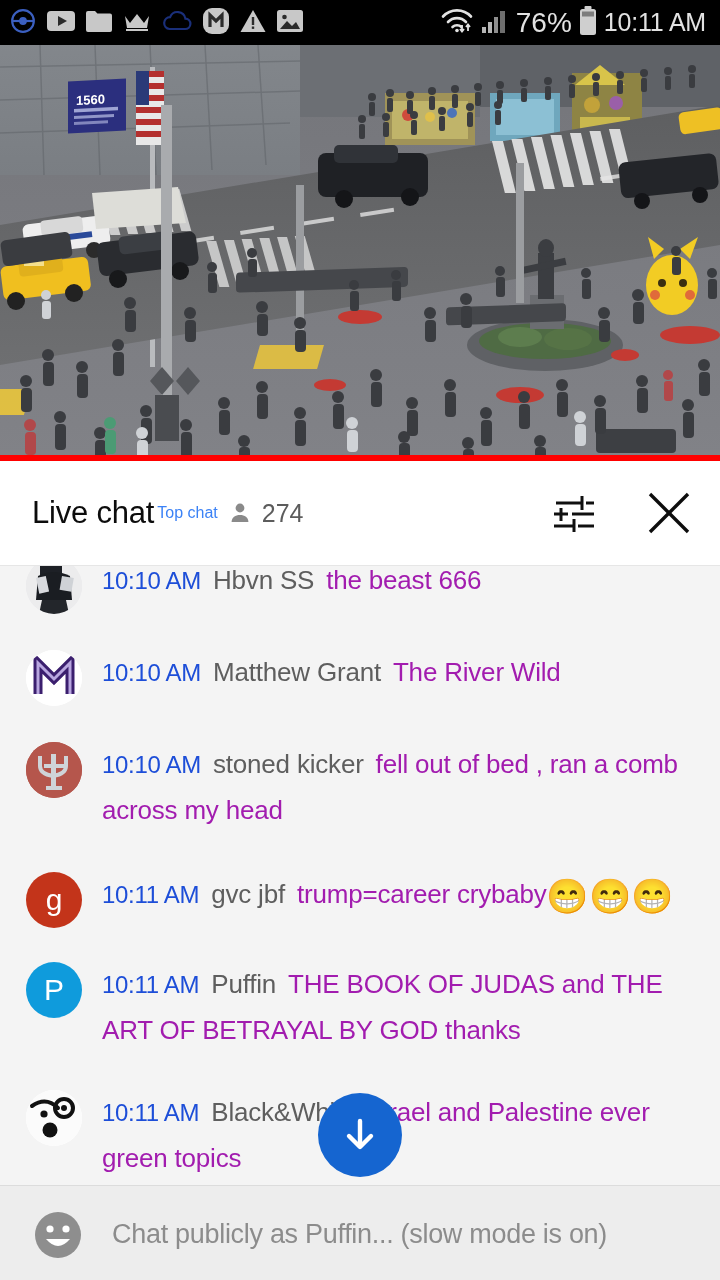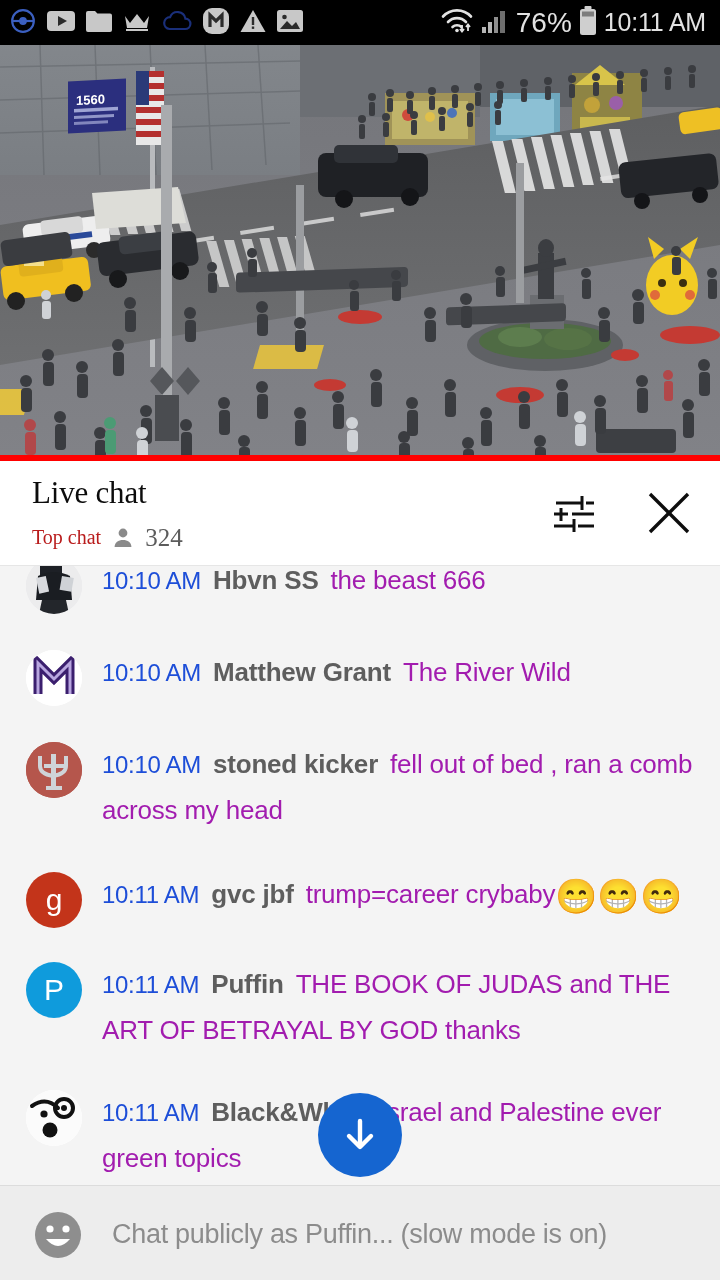--- a/index.html
+++ b/index.html
@@ -33,24 +33,24 @@
   .vid-canvas { position:absolute; inset:0; }
   .progress { width: 720px; height: 6px; background: #ff0000; }
 
   
   .chat-header {
     height: 105px; background:#fff;
     display:flex; align-items:center;
     padding: 0 24px 0 32px;
     border-bottom: 1px solid #e6e6e6;
   }
-  .ch-titles { display:flex; flex-direction:column; gap: 13px; font-family: Liberation Serif, serif; }
+  .ch-titles { display:flex; gap: 3px; }
   .ch-title { font-size: 31px; color:#0c0c0c; font-weight: 400; letter-spacing:-0.2px; }
   .ch-sub { display:flex; align-items:center; gap: 10px; }
-  .ch-subtext { font-size:20px; color:#b91c1c; }
+  .ch-subtext { font-size:16px; color:#3b82f6; }
   .ch-count { font-size:25px; color:#5c5c5c; }
   .ch-actions { margin-left:auto; display:flex; align-items:center; gap: 42px; }
   .ch-btn { width:54px; height:54px; display:flex; align-items:center; justify-content:center; cursor:pointer;}
 
   
   .chat-list {
     position: relative;
     height: 635px;
     background: #f4f4f4;
     overflow: hidden;
@@ -75,21 +75,21 @@
     margin-left: 20px;
     font-size: 0;
     line-height: 37px;
     padding-top: 8px;
   }
   .ts {
     font-size: 24px; color:#1d4ed8; letter-spacing:-0.3px;
     white-space: nowrap;
   }
   .author {
-    font-size: 26px; color:#5e5e5e; font-weight:bold;
+    font-size: 26px; color:#5e5e5e; font-weight:normal;
     margin-left: 12px; letter-spacing:-0.2px;
   }
   .text {
     font-size: 26px; color:#a21caf; margin-left: 12px; letter-spacing:-0.2px;
   }
   .emo { font-size: 34px; vertical-align:-5px; letter-spacing:0; }
 
   
   .fab {
     position:absolute; left:318px; top:1093px;
@@ -566,21 +566,21 @@
     <div class="ch-titles">
       <div class="ch-title">Live chat</div>
       <div class="ch-sub">
         <span class="ch-subtext">Top chat</span>
         <span style="display:flex;align-items:center;">
           <svg width="24" height="24" viewBox="0 0 24 24">
               <circle cx="12" cy="7" r="4.4" fill="#8a8a8a"></circle>
               <path d="M3.6 21c0-4.6 3.8-7 8.4-7s8.4 2.4 8.4 7z" fill="#8a8a8a"></path>
             </svg>
         </span>
-        <span class="ch-count">324</span>
+        <span class="ch-count">274</span>
       </div>
     </div>
     <div class="ch-actions">
       <div class="ch-btn">
         <svg width="46" height="46" viewBox="0 0 46 46">
           <line x1="6" y1="13" x2="32" y2="13" stroke="#101010" stroke-width="3"></line>
           <line x1="36" y1="13" x2="44" y2="13" stroke="#101010" stroke-width="3"></line>
           <line x1="32" y1="6" x2="32" y2="20" stroke="#101010" stroke-width="3"></line>
           <line x1="4" y1="24" x2="18" y2="24" stroke="#101010" stroke-width="3"></line>
           <line x1="22" y1="24" x2="44" y2="24" stroke="#101010" stroke-width="3"></line>

